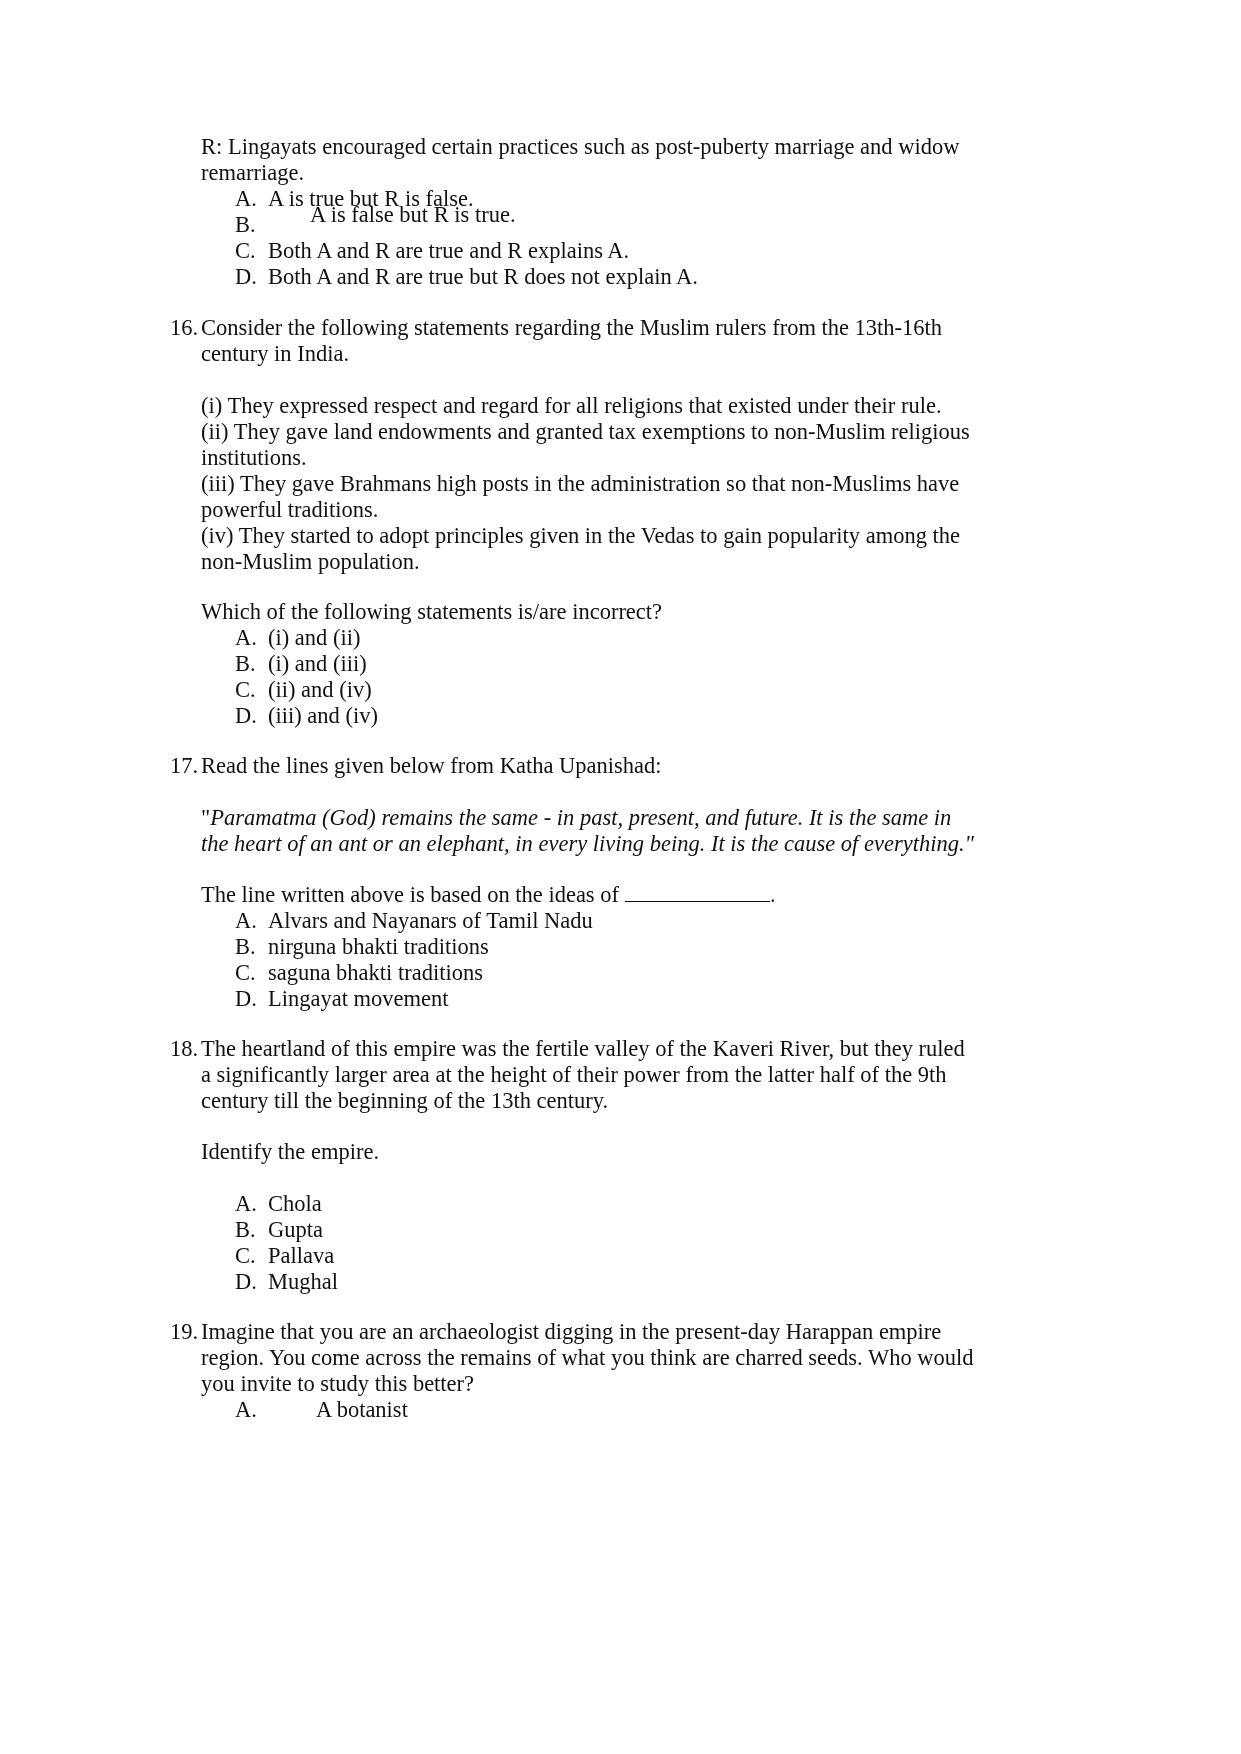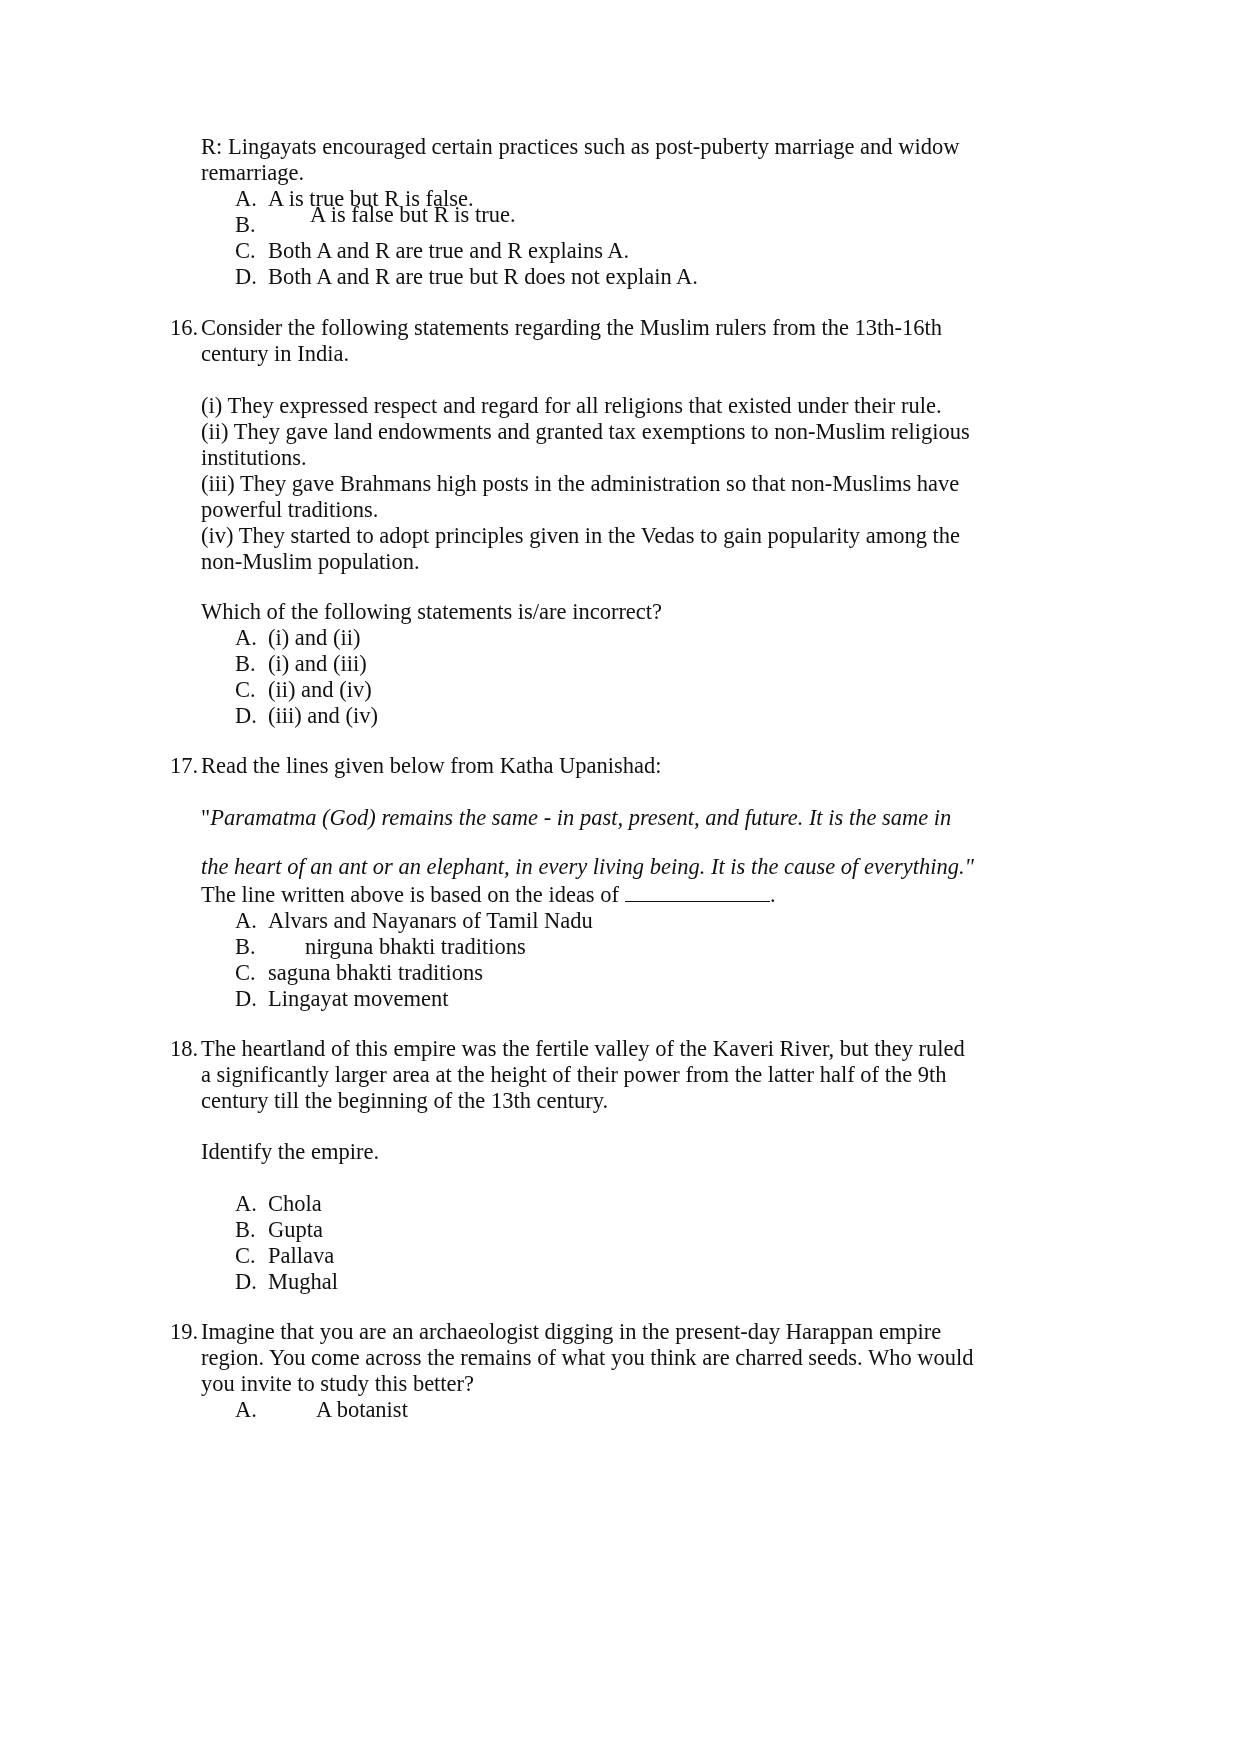--- a/index.html
+++ b/index.html
@@ -116,31 +116,31 @@
       <span class="opt-letter" style="top:701px;">D.</span>
       <span class="opt-text" style="top:701px;">(iii) and (iv)</span>
     </div>
   </div>
 
   <div>
     <span class="qnum" style="top:751px;">17.</span>
     <div class="line body-text" style="top:751px;">Read the lines given below from Katha Upanishad:</div>
 
     <div class="line body-text" style="top:803px;"><span>"</span><span class="italic">Paramatma (God) remains the same - in past, present, and future. It is the same in</span></div>
-    <div class="line body-text italic" style="top:829px;margin-top:23px;">the heart of an ant or an elephant, in every living being. It is the cause of everything."</div>
+    <div class="line body-text italic" style="top:829px;">the heart of an ant or an elephant, in every living being. It is the cause of everything."</div>
 
     <div class="line body-text" style="top:880px;"><span>The line written above is based on the ideas of</span><span class="blank"></span><span>.</span></div>
 
     <div>
       <span class="opt-letter" style="top:906px;">A.</span>
       <span class="opt-text" style="top:906px;">Alvars and Nayanars of Tamil Nadu</span>
     </div>
     <div>
       <span class="opt-letter" style="top:932px;">B.</span>
-      <span class="opt-text" style="top:932px;margin-left:37px;">nirguna bhakti traditions</span>
+      <span class="opt-text" style="top:932px;">nirguna bhakti traditions</span>
     </div>
     <div>
       <span class="opt-letter" style="top:958px;">C.</span>
       <span class="opt-text" style="top:958px;">saguna bhakti traditions</span>
     </div>
     <div>
       <span class="opt-letter" style="top:984px;">D.</span>
       <span class="opt-text" style="top:984px;">Lingayat movement</span>
     </div>
   </div>

